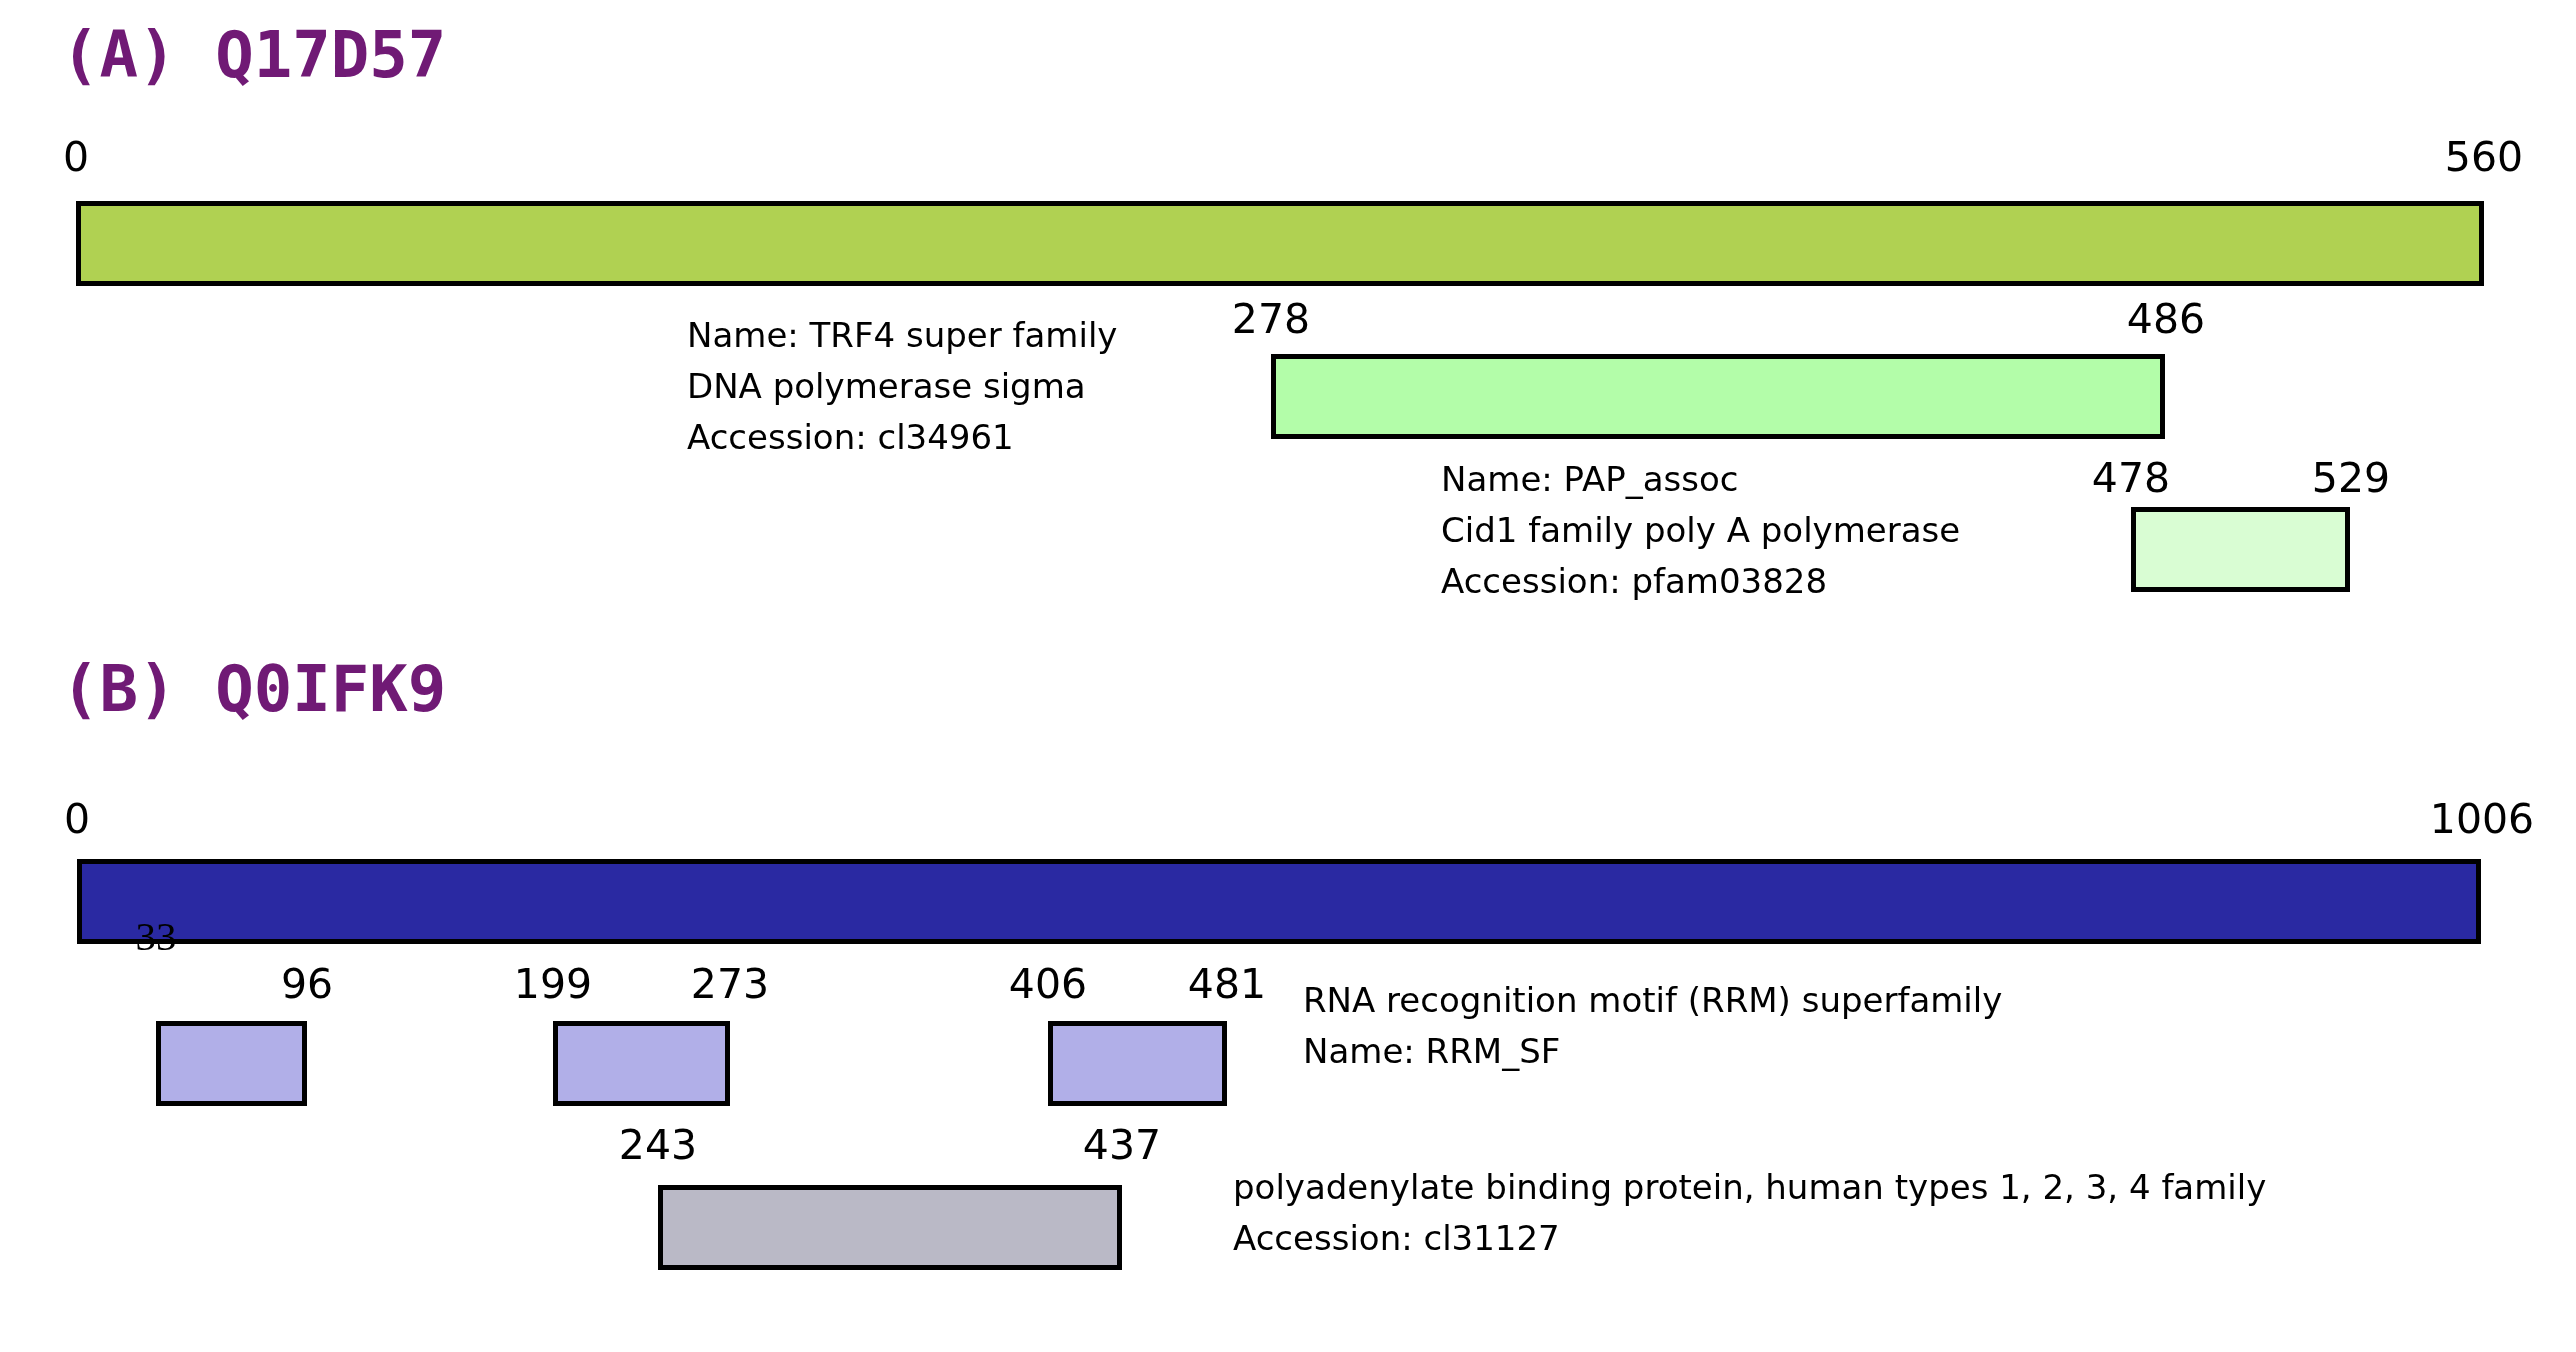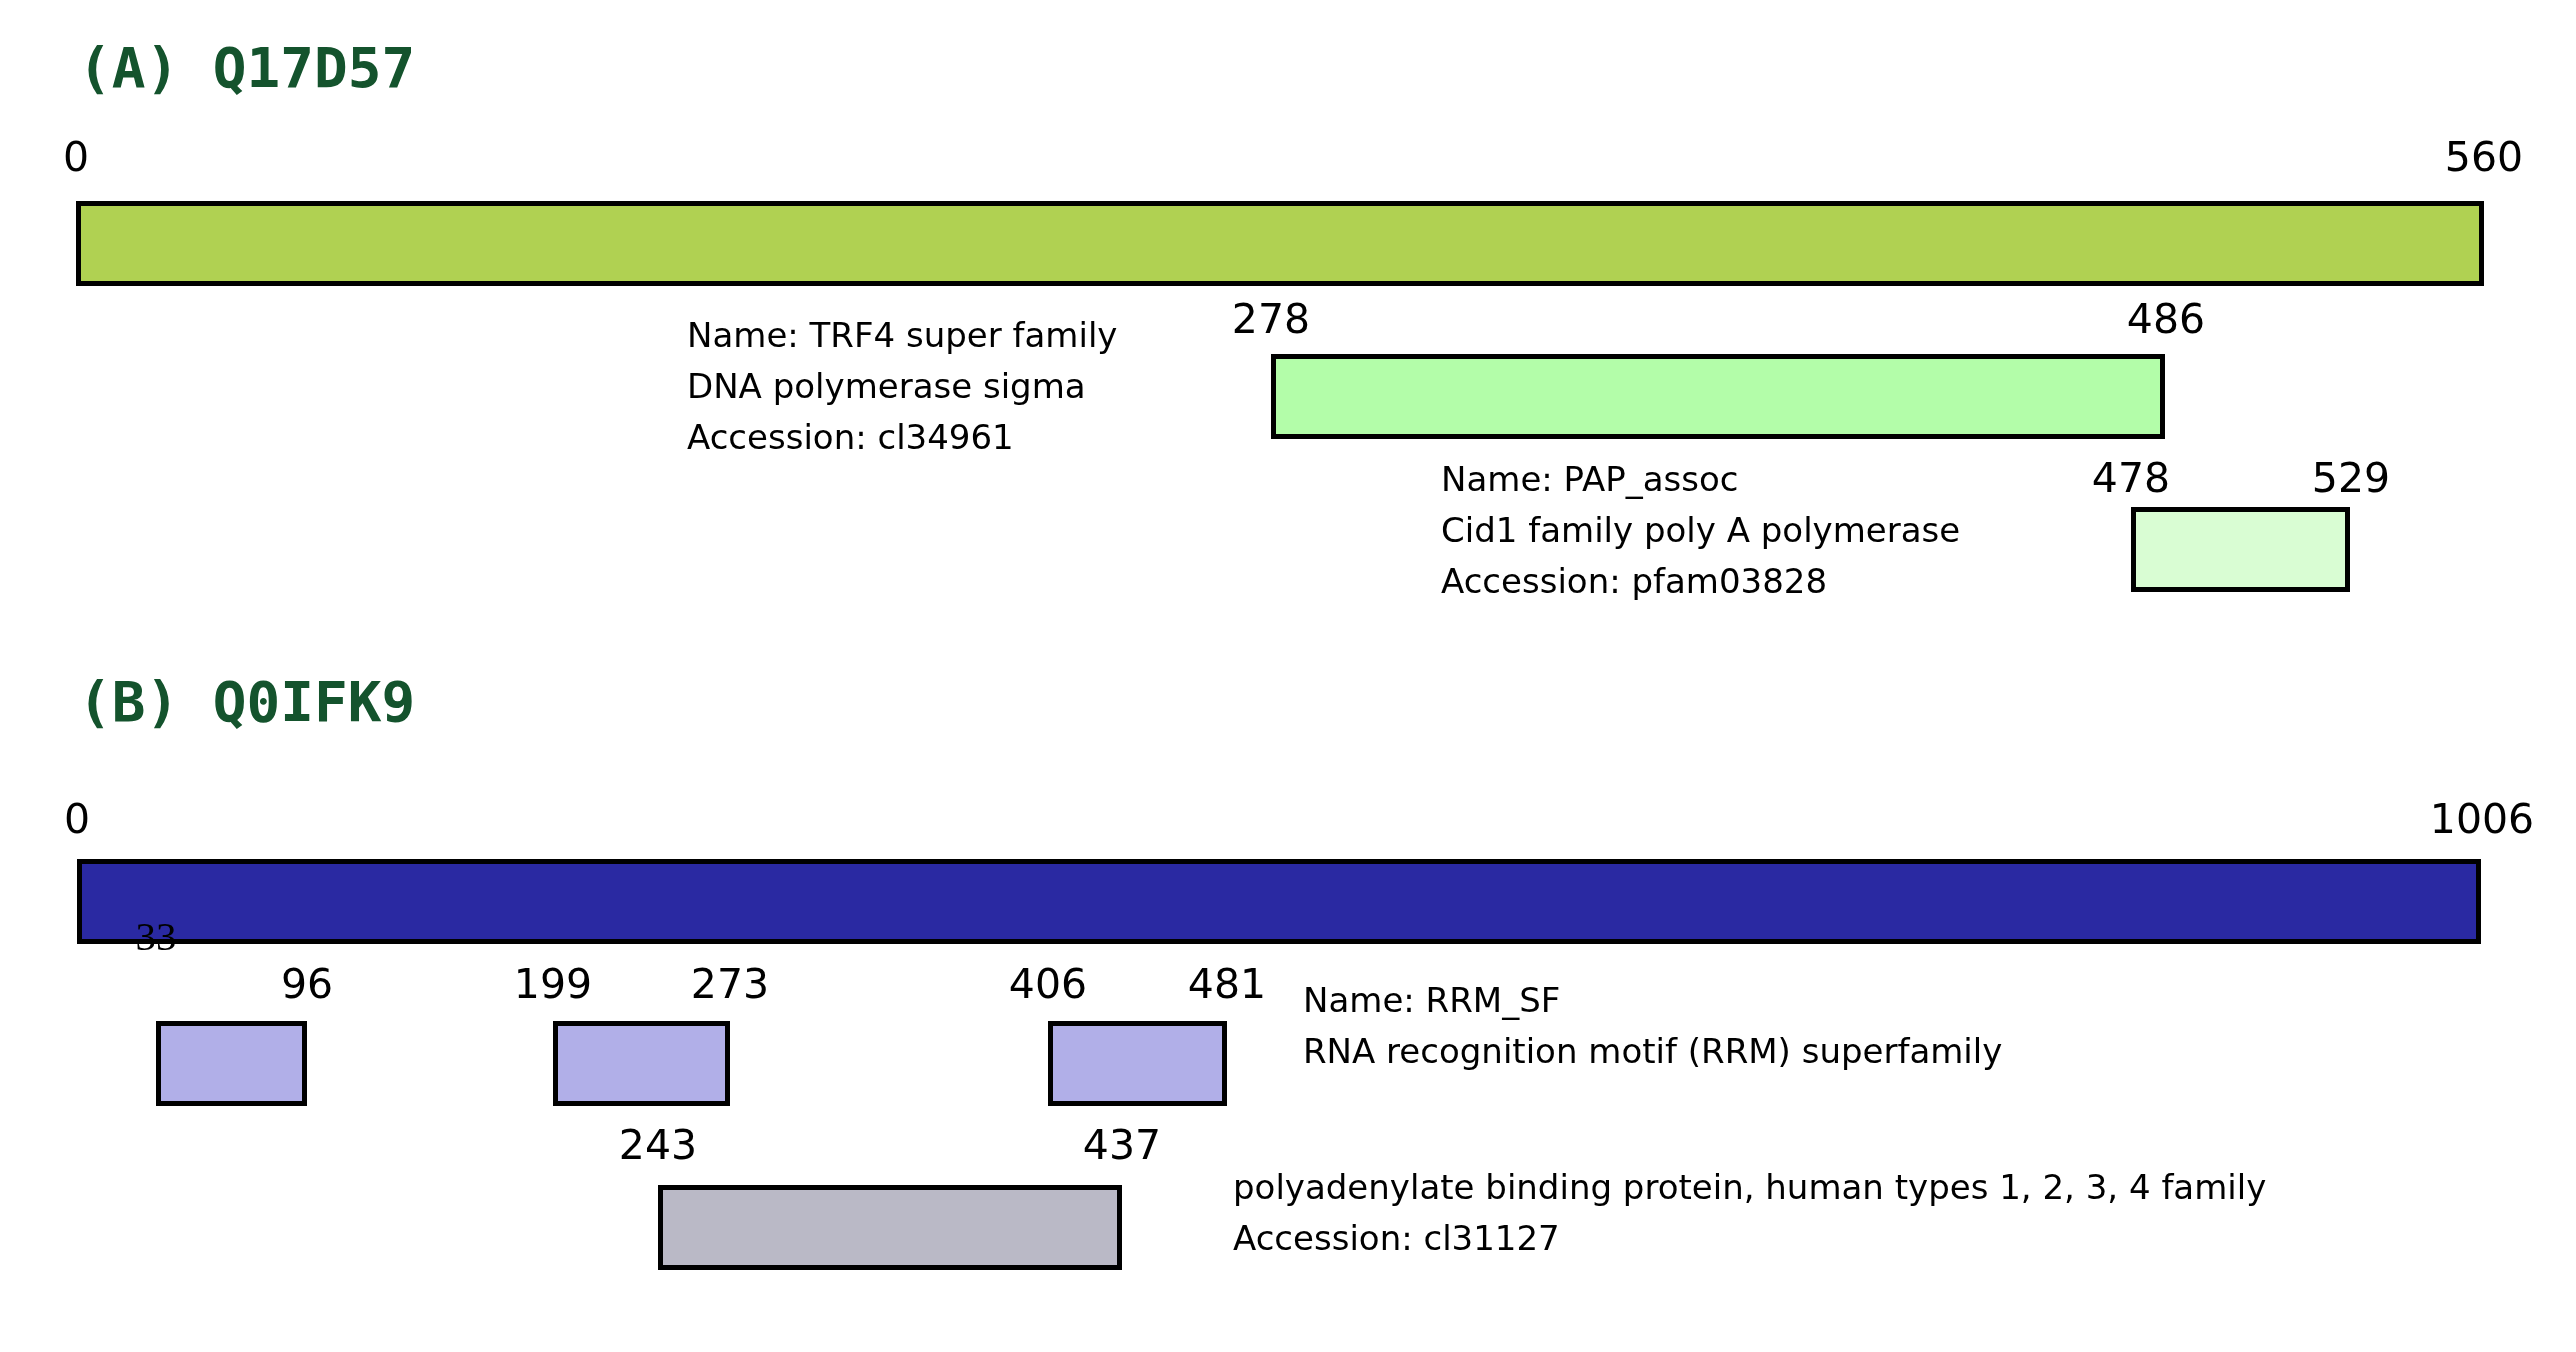--- a/index.html
+++ b/index.html
@@ -11,26 +11,26 @@
   }
   .figure {
     position: relative;
     width: 2576px;
     height: 1352px;
     background: #ffffff;
     overflow: hidden;
   }
   .panel-title {
     position: absolute;
-    margin: 17px;
+    margin: 0;
     font-family: "DejaVu Sans Mono", monospace;
     font-weight: bold;
-    font-size: 56px;
+    font-size: 64px;
     line-height: 1.15;
-    color: #14532d;
+    color: #701a75;
     white-space: nowrap;
   }
   #title-A { left: 61px; top: 19px; }
   #title-B { left: 61px; top: 653px; }
 
   .bar {
     position: absolute;
     box-sizing: border-box;
     height: 85px;
     border: 5.8px solid #000000;
@@ -99,22 +99,22 @@
 
     <div class="res-label" id="p1-d1-start" style="left: 553px; top: 960px;">199</div>
     <div class="res-label" id="p1-d1-end" style="left: 730px; top: 960px;">273</div>
     <div class="bar" id="p1-d1-bar" style="left: 553px; width: 177px; top: 1021px; background: rgb(177, 175, 232);"></div>
 
     <div class="res-label" id="p1-d2-start" style="left: 1048px; top: 960px;">406</div>
     <div class="res-label" id="p1-d2-end" style="left: 1227px; top: 960px;">481</div>
     <div class="bar" id="p1-d2-bar" style="left: 1048px; width: 179px; top: 1021px; background: rgb(177, 175, 232);"></div>
 
     <div class="text-block" id="tb-rrm">
+      <div>RNA recognition motif (RRM) superfamily</div>
       <div>Name: RRM_SF</div>
-      <div>RNA recognition motif (RRM) superfamily</div>
     </div>
 
     <div class="res-label" id="p1-d3-start" style="left: 658px; top: 1121px;">243</div>
     <div class="res-label" id="p1-d3-end" style="left: 1122px; top: 1121px;">437</div>
     <div class="bar" id="p1-d3-bar" style="left: 658px; width: 464px; top: 1185px; background: rgb(186, 185, 198);"></div>
 
     <div class="text-block" id="tb-pabp">
       <div>polyadenylate binding protein, human types 1, 2, 3, 4 family</div>
       <div>Accession: cl31127</div>
     </div>

